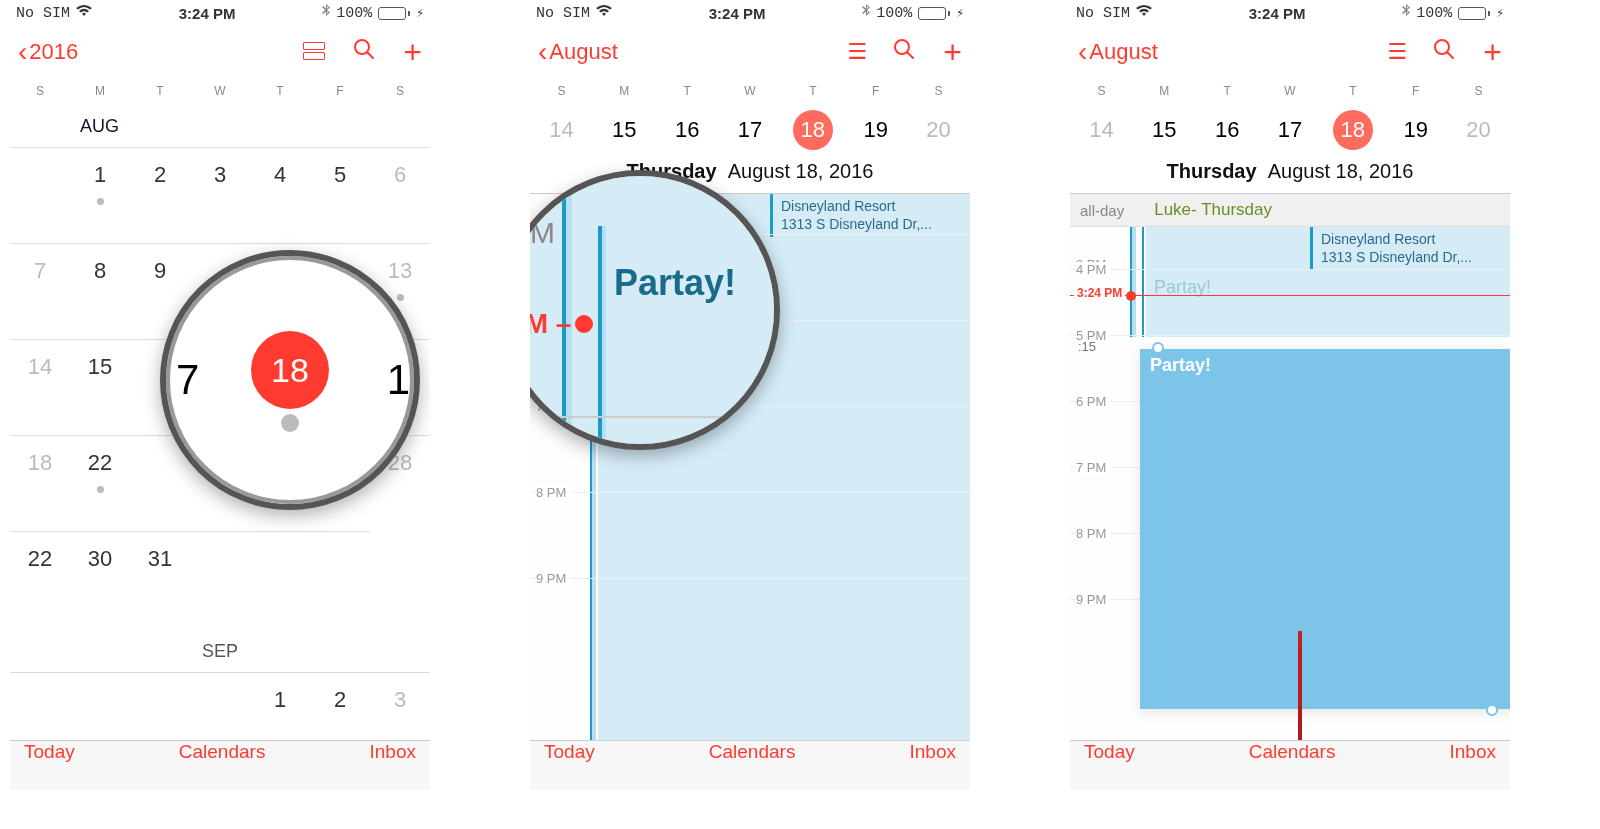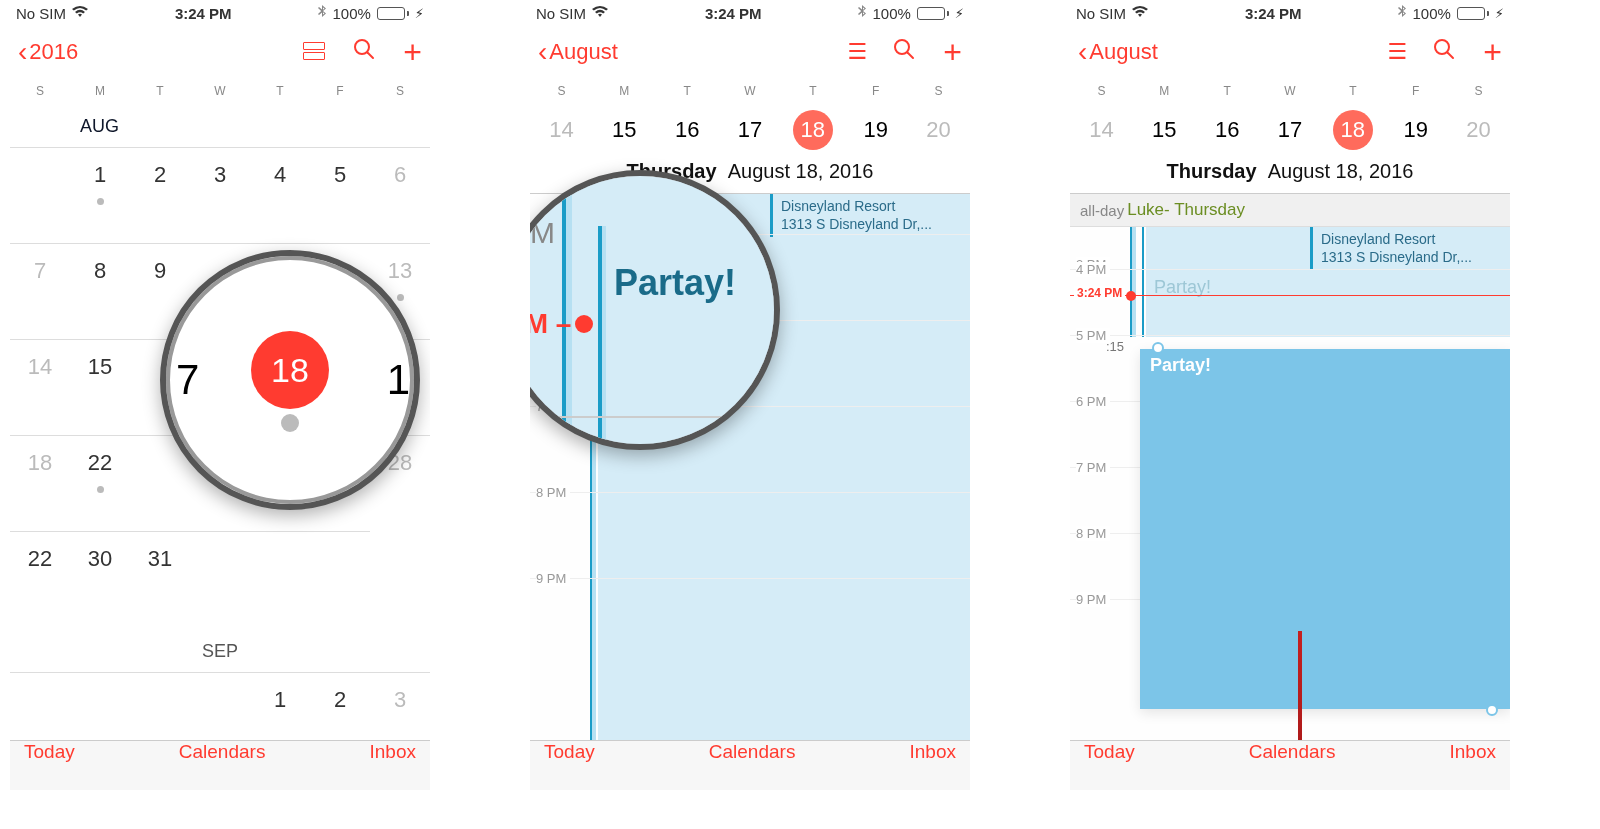--- a/index.html
+++ b/index.html
@@ -27,21 +27,21 @@
   
   .status-bar {
     height: 26px;
     display: flex;
     align-items: center;
     justify-content: space-between;
     padding: 0 6px;
     font-size: 15px;
     color: #333;
   }
-  .status-left, .status-right { display: flex; align-items: center; gap: 6px; }
+  .status-left, .status-right { display: flex; align-items: center; gap: 6px; font-family: Liberation Mono, monospace; }
   .wifi-icon, .bt-icon { font-size: 14px; }
   .battery {
     display: inline-flex; align-items: center; gap: 2px;
   }
   .battery-box {
     width: 28px; height: 13px; border: 1px solid #555; border-radius: 3px;
     position: relative; padding: 1px;
   }
   .battery-fill { background: #4cd964; height: 100%; width: 100%; border-radius: 1px; }
   .battery-tip { width: 2px; height: 5px; background: #555; border-radius: 0 1px 1px 0; }
@@ -116,21 +116,21 @@
     text-align: center; font-size: 20px; color: #111; padding-bottom: 10px;
     border-bottom: 1px solid #ccc;
   }
   .day-title .bold { font-weight: 600; }
   
   .allday-row {
     background: #f0f0f0;
     border-bottom: 1px solid #ddd;
     padding: 6px 10px;
     font-size: 17px;
-    display: flex; align-items: center; gap: 3px;
+    display: flex; align-items: center; gap: 30px;
   }
   .allday-row .label { color: #888; font-size: 15px; }
   .allday-row .event-name { color: #6b8e23; font-weight: 500; }
   .timeline {
     position: relative;
     flex: 1;
     overflow: hidden;
     background: #fefefe;
   }
   .time-row {
@@ -180,21 +180,21 @@
   .drag-event {
     position: absolute; background: #7cc5e8; color: #fff;
     font-size: 18px; font-weight: 600; padding: 6px 10px;
     box-shadow: 0 4px 12px rgba(0,0,0,.1);
   }
   .drag-handle {
     position: absolute; width: 12px; height: 12px; border-radius: 50%;
     background: #fff; border: 2px solid #7cc5e8;
   }
   .start-time-label {
-    position: absolute; left: 36px; font-size: 13px; color: #777;
+    position: absolute; left: 8px; font-size: 13px; color: #777;
   }
   
   .toolbar {
     height: 50px;
     display: flex;
     justify-content: space-between;
     padding: 0 14px;
     font-size: 19px;
     color: #ff3b30;
     border-top: 1px solid #ccc;

